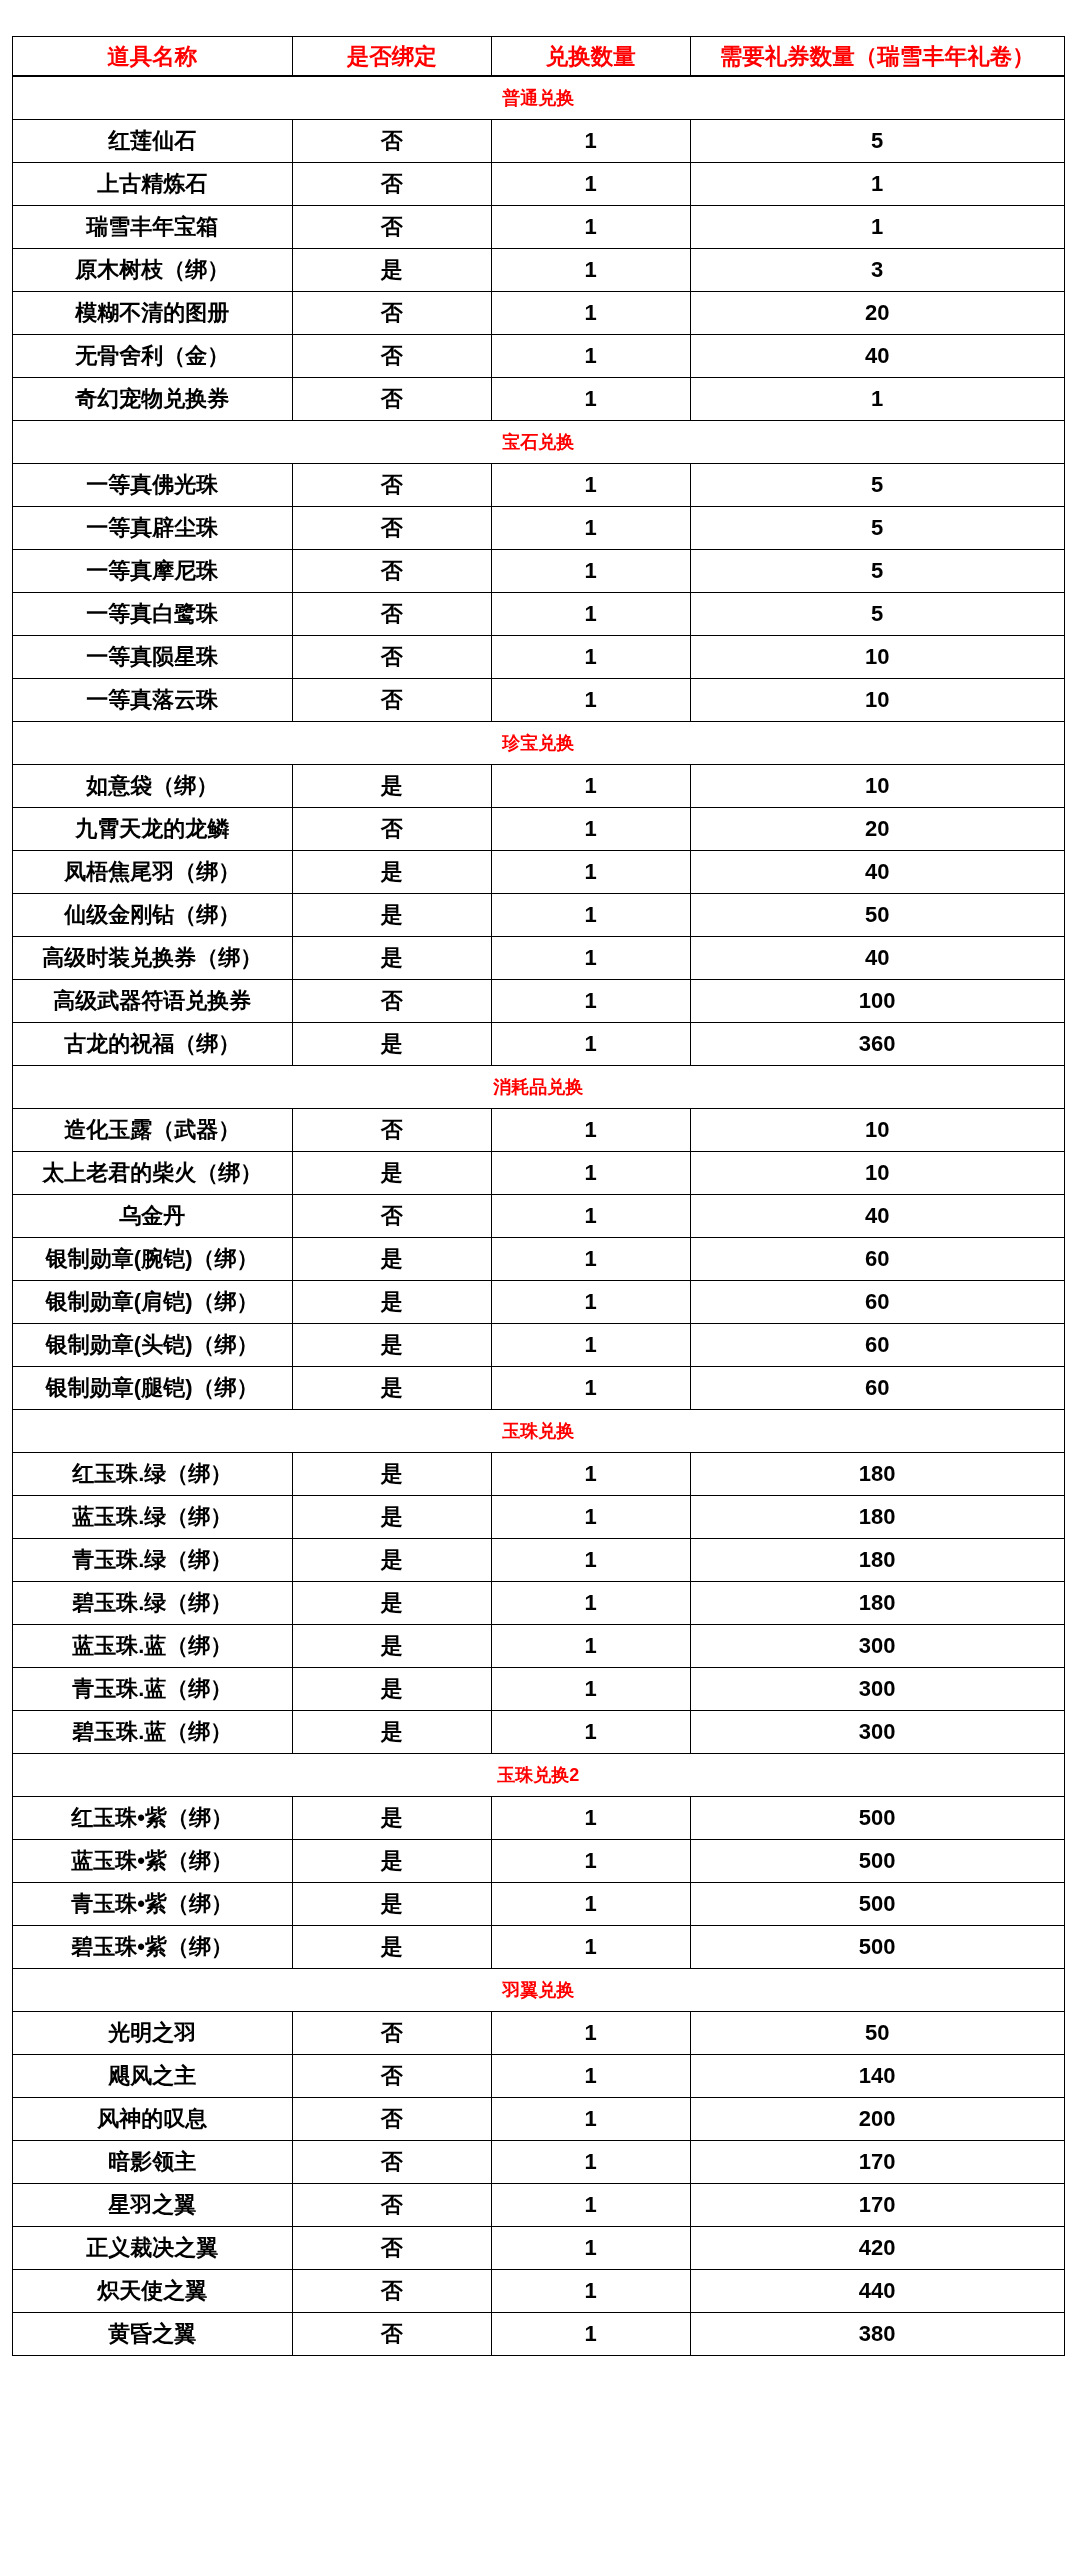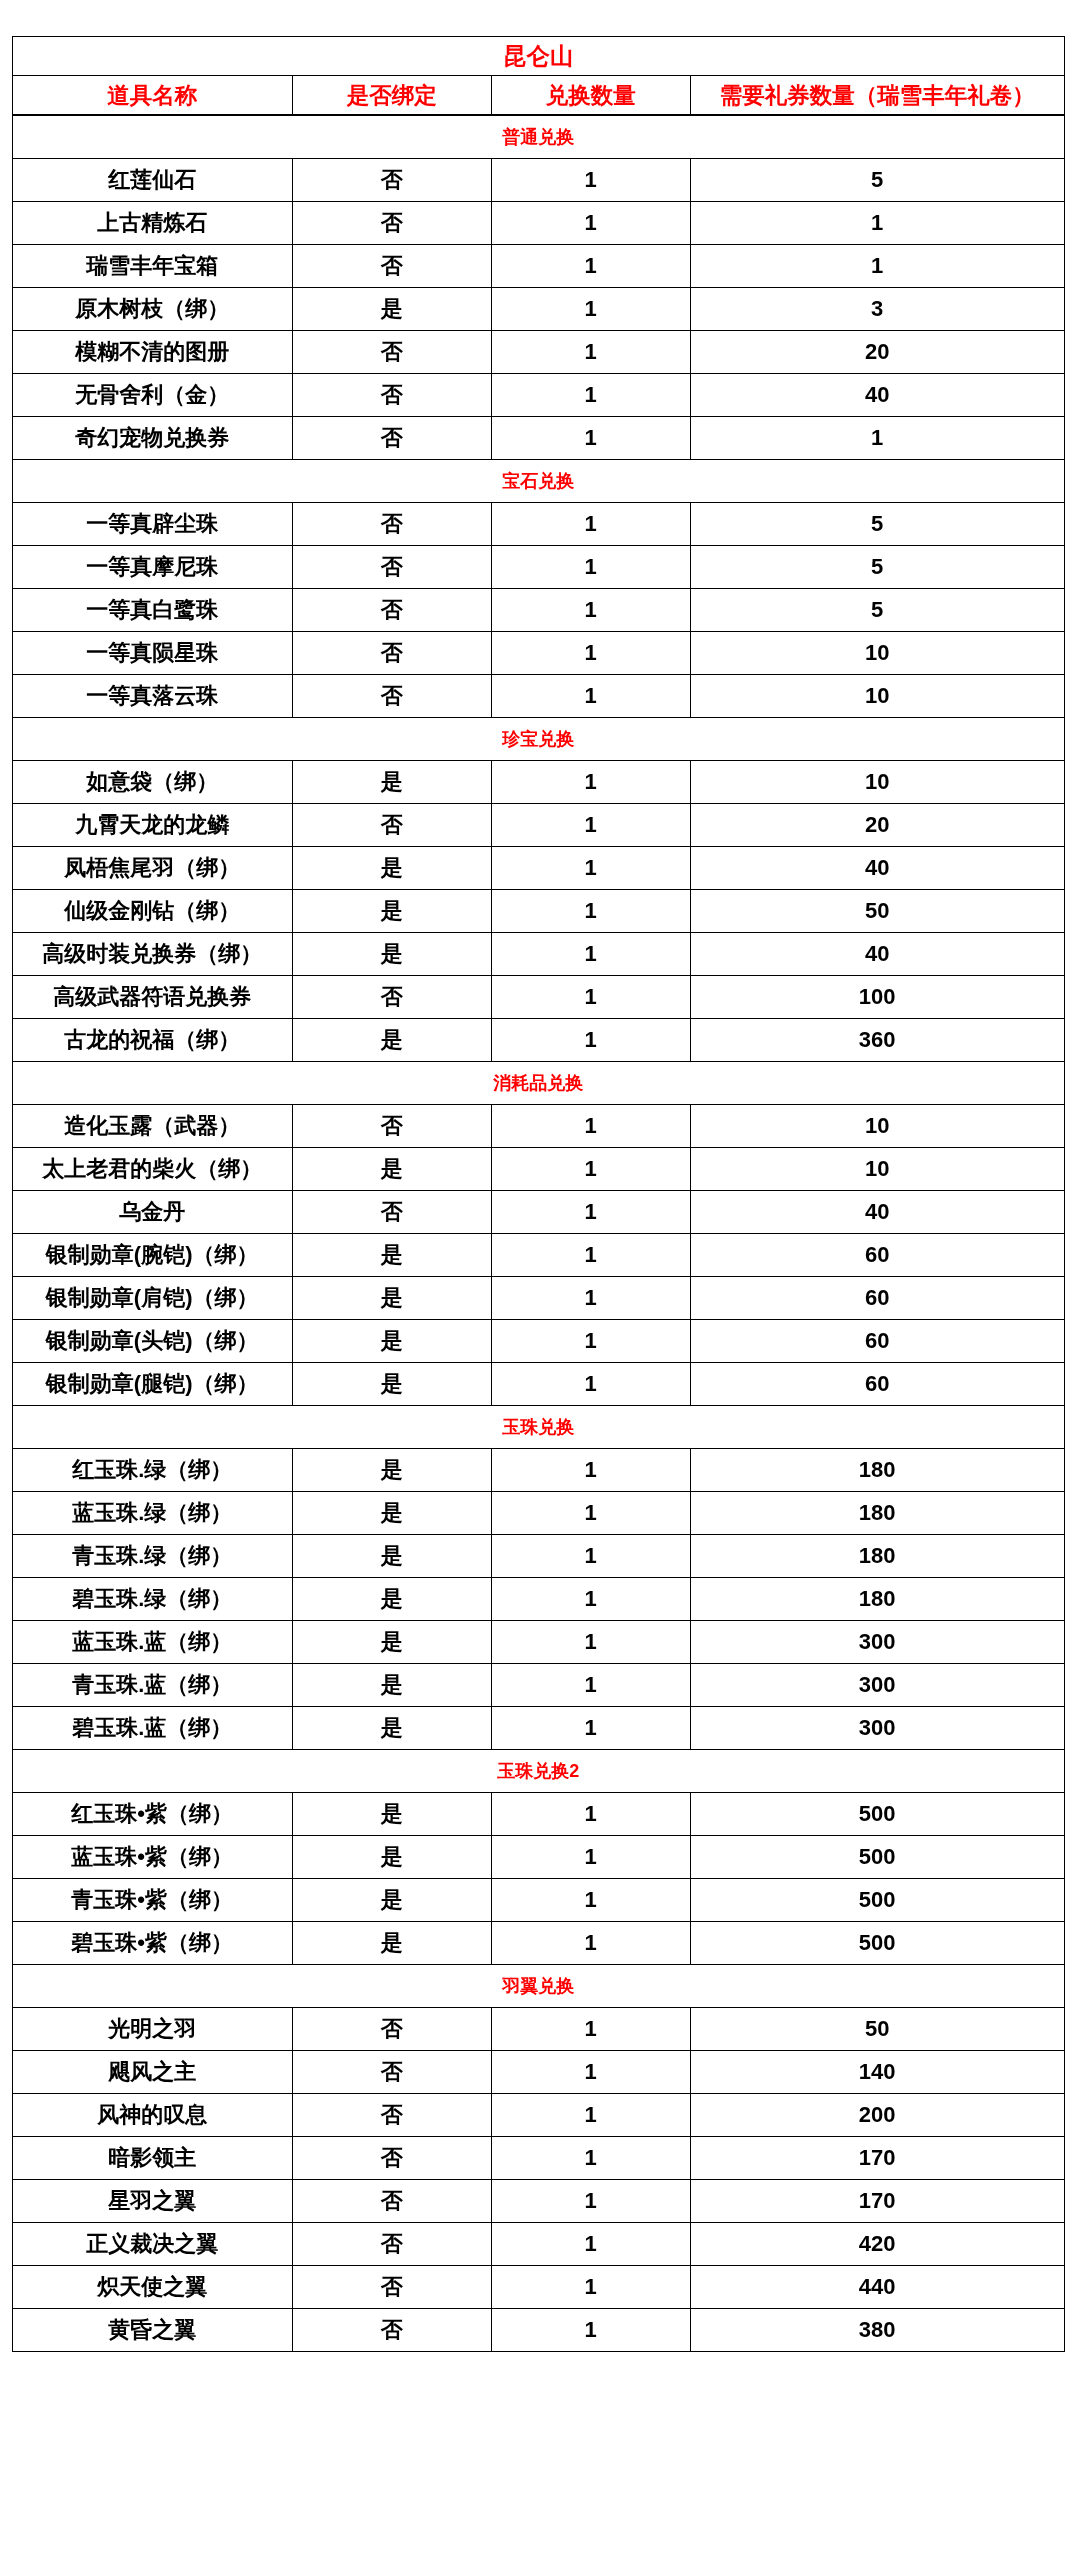--- a/index.html
+++ b/index.html
@@ -55,23 +55,20 @@
 
 <div class="page">
   <table class="exchange-table">
     <colgroup>
       <col style="width:280px">
       <col style="width:199px">
       <col style="width:199px">
       <col style="width:374px">
     </colgroup>
     <thead>
-      <tr>
-        <td colspan="4" class="title-cell">昆仑山</td>
-      </tr>
       <tr class="header-row">
         <th>道具名称</th>
         <th>是否绑定</th>
         <th>兑换数量</th>
         <th>需要礼券数量（瑞雪丰年礼卷）</th>
       </tr>
     </thead>
     <tbody id="table-body">
         <tr>
           <td colspan="4" class="section-cell">普通兑换</td>
@@ -115,20 +112,26 @@
         <tr class="data-row">
           <td>奇幻宠物兑换券</td>
           <td>否</td>
           <td>1</td>
           <td>1</td>
         </tr>
         <tr>
           <td colspan="4" class="section-cell">宝石兑换</td>
         </tr>
         <tr class="data-row">
+          <td>一等真佛光珠</td>
+          <td>否</td>
+          <td>1</td>
+          <td>5</td>
+        </tr>
+        <tr class="data-row">
           <td>一等真辟尘珠</td>
           <td>否</td>
           <td>1</td>
           <td>5</td>
         </tr>
         <tr class="data-row">
           <td>一等真摩尼珠</td>
           <td>否</td>
           <td>1</td>
           <td>5</td>

